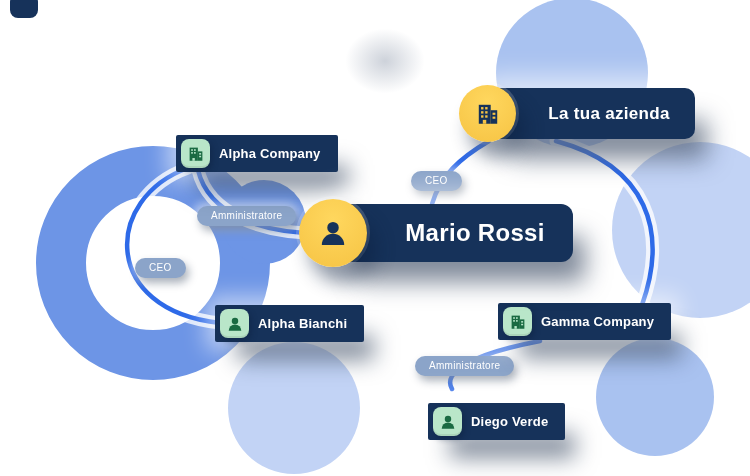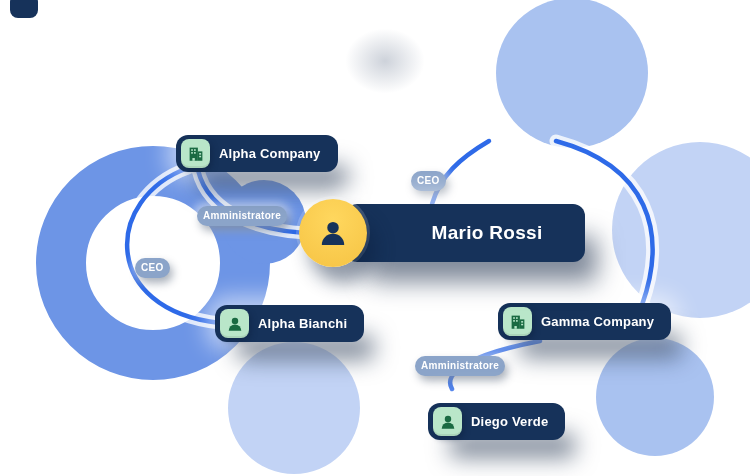--- a/index.html
+++ b/index.html
@@ -20,34 +20,34 @@
   #smudge-top      { left:330px; top:16px;  width:110px; height:90px;  border-radius:50%;
                      background:radial-gradient(closest-side, rgba(100,115,140,0.32), rgba(100,115,140,0) 72%); }
   
   svg.edges { position:absolute; left:0; top:0; z-index:1; pointer-events:none; }
   svg.edges path { fill:none; stroke-linecap:round; }
   svg.edges .glow path { stroke:#ffffff; stroke-width:13; opacity:0.78; }
   svg.edges .line path { stroke:var(--edge-blue,#2e6ae8); stroke-width:4.5; }
   
   .pill {
     position:absolute; z-index:2; background:var(--pill-bg,#8ba4c9); color:#ffffff;
-    font-size:10px; font-weight:700; letter-spacing:0.3px; line-height:1;
-    padding:5px 6px; border-radius:11px; white-space:nowrap;
+    font-size:10px; font-weight:400; letter-spacing:0.3px; line-height:1;
+    padding:5px 14px; border-radius:11px; white-space:nowrap;
     box-shadow: 3px 5px 8px rgba(12,31,61,0.35), 0 0 10px 4px rgba(255,255,255,0.55);
   }
   #pill-ceo-top    { left:411px; top:171px; }
   #pill-amm-left   { left:197px; top:206px; }
   #pill-ceo-left   { left:135px; top:258px; }
   #pill-esponente  { left:598px; top:224px; }
   #pill-amm-bottom { left:415px; top:356px; }
   
   .node-sm {
     position:absolute; z-index:3; display:flex; align-items:center; gap:9px;
     background:var(--card-navy,#16325a); color:#ffffff; height:37px;
-    padding:0 17px 0 5px; border-radius:12px; font-size:13px; font-weight:700; letter-spacing:0.2px;
+    padding:0 17px 0 5px; border-radius:2px; font-size:13px; font-weight:700; letter-spacing:0.2px;
     box-shadow: 16px 24px 22px -6px rgba(12,31,61,0.5), 0 0 22px 9px rgba(255,255,255,0.55);
     cursor:pointer;
   }
   #node-alpha { left:176px; top:135px; }
   #node-maria { left:215px; top:305px; }
   #node-gamma { left:498px; top:303px; }
   #node-diego { left:428px; top:387px;margin-top:16px; }
   .sq-icon {
     width:29px; height:29px; border-radius:8px; flex:0 0 auto;
     background:var(--icon-green-bg,#b9e6c9); color:var(--icon-green-fg,#1a6a42);
@@ -70,21 +70,21 @@
     box-shadow: 10px 16px 18px rgba(12,31,61,0.45), 0 0 0 3px rgba(255,255,255,0.18);
   }
   .big-circle .win rect { fill:var(--accent-yellow,#f6c343); }
   #node-azienda { left:459px; top:85px; width:236px; height:58px; }
   #node-azienda .big-circle { left:0; top:0; width:57px; height:57px; }
   #node-azienda .big-circle svg { width:26px; height:26px; }
   #node-azienda .big-card { left:28px; top:3px; width:208px; height:51px; border-radius:10px; padding-left:36px; font-size:17px; }
   #node-mario { left:299px; top:199px; width:274px; height:70px; }
   #node-mario .big-circle { left:0; top:0; width:68px; height:68px; }
   #node-mario .big-circle svg { width:32px; height:32px; }
-  #node-mario .big-card { left:46px; top:5px; width:240px; height:58px; border-radius:12px; padding-left:44px; font-size:19px; }
+  #node-mario .big-card { left:34px; top:5px; width:240px; height:58px; border-radius:12px; padding-left:44px; font-size:24px; }
 </style>
 </head>
 <body>
 
 <div class="stage">
 
   <div class="blob" id="blob-ring-left"></div>
   <div class="blob" id="blob-mid-small"></div>
   <div class="blob" id="blob-top-right"></div>
   <div class="blob" id="blob-right"></div>
@@ -108,20 +108,42 @@
       <path d="M 556 141 C 648 166, 668 232, 642 305"></path>
       <path d="M 540 341 C 472 354, 442 372, 452 389"></path>
     </g>
   </svg>
 
   <div class="pill" id="pill-ceo-top">CEO</div>
   <div class="pill" id="pill-amm-left">Amministratore</div>
   <div class="pill" id="pill-ceo-left">CEO</div>
   <div class="pill" id="pill-amm-bottom">Amministratore</div>
 
+  <div class="bignode" id="node-azienda">
+    <div class="big-card">
+      <span>La tua azienda</span>
+    </div>
+    <div class="big-circle">
+      <svg viewBox="0 0 24 24">
+        <path fill="currentColor" d="M3.5 21V3.5h11V21z"></path>
+        <path fill="currentColor" d="M14.5 21V8.5h6V21z"></path>
+        <g class="win">
+          <rect x="5.6" y="5.6" width="2.2" height="2.2"></rect>
+            <rect x="9.4" y="5.6" width="2.2" height="2.2"></rect>
+          <rect x="5.6" y="9.4" width="2.2" height="2.2"></rect>
+            <rect x="9.4" y="9.4" width="2.2" height="2.2"></rect>
+          <rect x="5.6" y="13.2" width="2.2" height="2.2"></rect>
+            <rect x="9.4" y="13.2" width="2.2" height="2.2"></rect>
+          <rect x="16.2" y="10.8" width="2.6" height="2"></rect>
+            <rect x="16.2" y="14.4" width="2.6" height="2"></rect>
+          <rect x="7.2" y="17.4" width="3.2" height="3.6"></rect>
+        </g>
+      </svg>
+    </div>
+  </div>
 
   <div class="bignode" id="node-mario">
     <div class="big-card">
       <span>Mario Rossi</span>
     </div>
     <div class="big-circle">
       <svg viewBox="0 0 24 24" fill="currentColor">
         <circle cx="12" cy="8" r="4.3"></circle>
         <path d="M3.6 21a8.4 8.4 0 0 1 16.8 0z"></path>
       </svg>

